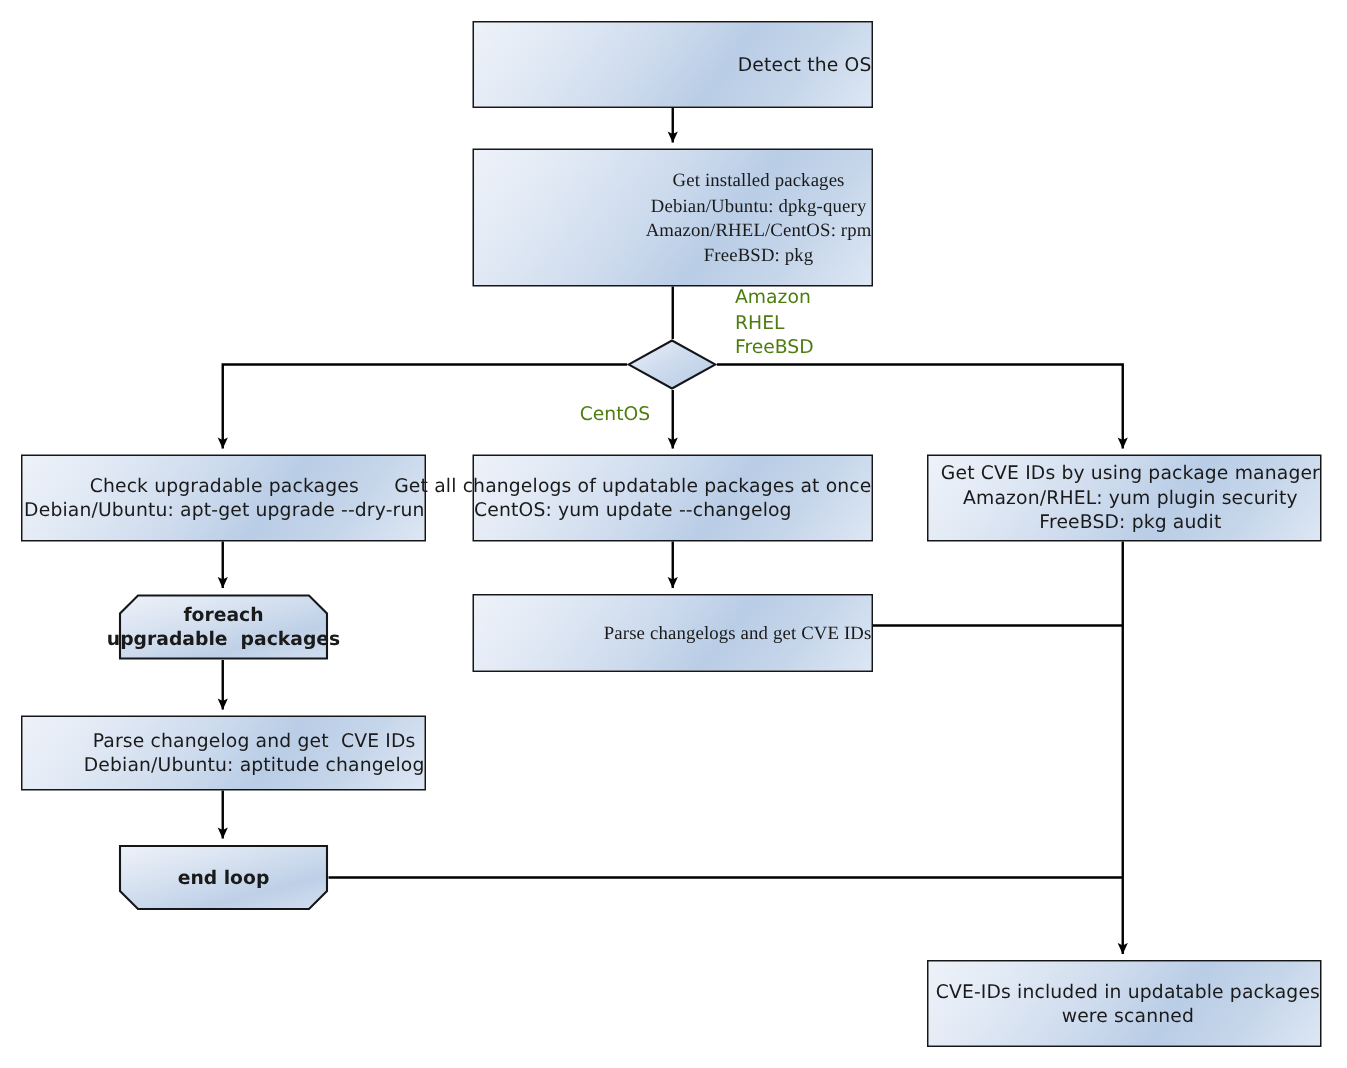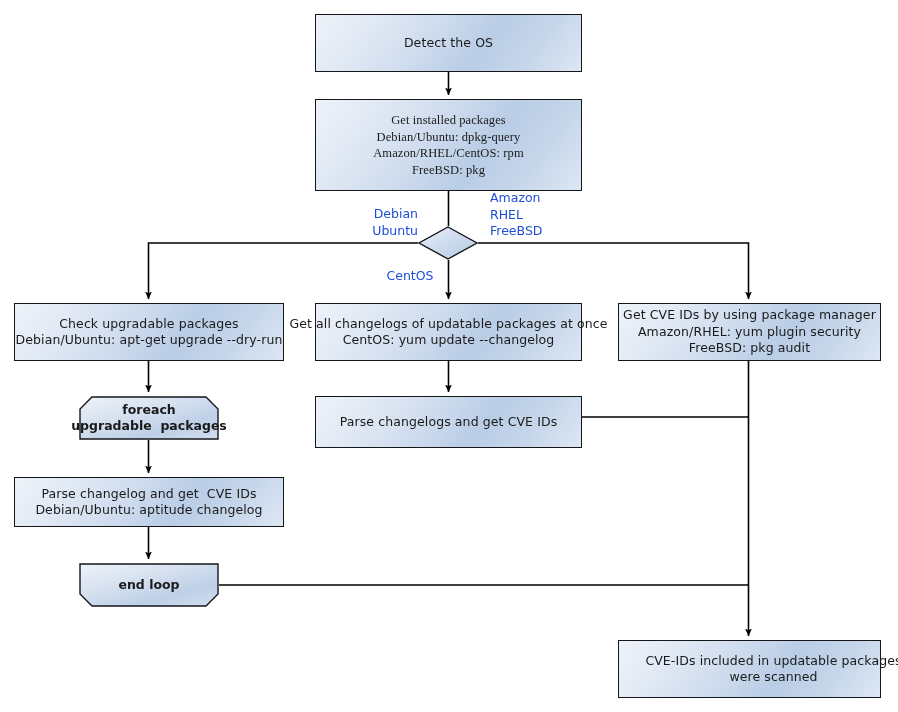--- a/index.html
+++ b/index.html
@@ -21,21 +21,21 @@
     position: absolute;
     left: 0; top: 0;
     width: 898px;
     height: 712px;
   }
   .node {
     position: absolute;
     box-sizing: border-box;
     display: flex;
     align-items: center;
-    justify-content: center;
+    justify-content: flex-end;
     text-align: center;
     color: #1a1a1a;
     font-size: 12.5px;
     line-height: 16.5px;
     white-space: pre;
     letter-spacing: 0.1px;
   }
   
   .box {
     border: 1.3px solid #14161a;
@@ -71,21 +71,21 @@
     line-height: 16.5px;
     color: #1a1a1a;
   }
   .diamondwrap {
     position: absolute;
   }
   .edge-label {
     position: absolute;
     font-size: 12.5px;
     line-height: 16.5px;
-    color: #1d4ed8;
+    color: #4d7c0f;
     white-space: pre;
     text-align: center;
   }
 </style>
 </head>
 <body>
 
 <div id="canvas">
 
   <svg id="edges" viewBox="0 0 898 712" width="898" height="712" xmlns="http://www.w3.org/2000/svg">
@@ -139,22 +139,20 @@
         <linearGradient id="dgrad" x1="0" y1="0" x2="1" y2="1">
           <stop offset="0%" stop-color="#eef2f9"></stop>
           <stop offset="45%" stop-color="#cfdcee"></stop>
           <stop offset="100%" stop-color="#b6cbe4"></stop>
         </linearGradient>
       </defs>
       <path d="M30,1 L59,17 L30,33 L1,17 Z" fill="url(#dgrad)" stroke="#14161a" stroke-width="1.4"></path>
     </svg>
   </div>
 
-  <div class="edge-label" style="left:340px; top:206px; width:78px; text-align:right;">Debian
-Ubuntu</div>
 
   <div class="edge-label" style="left:490px; top:190px; width:90px; text-align:left;">Amazon
 RHEL
 FreeBSD</div>
 
   <div class="edge-label" style="left:378px; top:268px; width:64px; text-align:center;">CentOS</div>
 
   <div class="node box" style="left:14px; top:303px; width:270px; height:58px;">
     <span>Check upgradable packages
 Debian/Ubuntu: apt-get upgrade --dry-run</span>
@@ -180,21 +178,21 @@
           <stop offset="75%" stop-color="#bed0e7"></stop>
           <stop offset="100%" stop-color="#cfdcee"></stop>
         </linearGradient>
       </defs>
       <path d="M13,1 L127,1 L139,13 L139,43 L1,43 L1,13 Z" fill="url(#lgradA)" stroke="#14161a" stroke-width="1.4" stroke-linejoin="miter"></path>
     </svg>
     <div class="looplabel">foreach
 upgradable  packages</div>
   </div>
 
-  <div class="node box" style="left:315px; top:396px; width:267px; height:52px;">
+  <div class="node box" style="left:315px; top:396px; width:267px; height:52px;font-family:Liberation Serif, serif;">
     <span>Parse changelogs and get CVE IDs</span>
   </div>
 
   <div class="node box" style="left:14px; top:477px; width:270px; height:50px;">
     <span>Parse changelog and get  CVE IDs
 Debian/Ubuntu: aptitude changelog</span>
   </div>
 
   <div class="loopwrap" style="left:79px; top:563px; width:140px; height:44px;">
     <svg width="140" height="44" viewBox="0 0 140 44" xmlns="http://www.w3.org/2000/svg">

